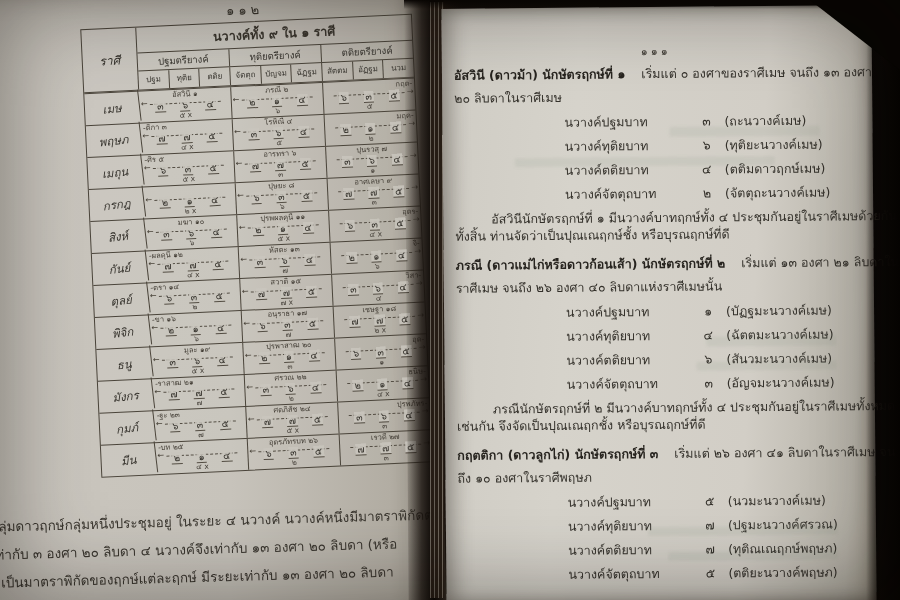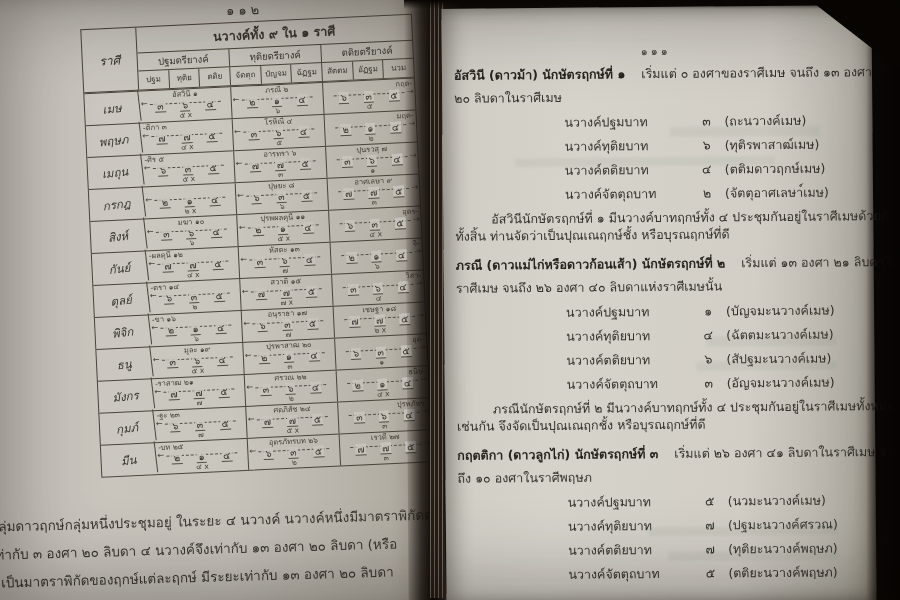--- a/index.html
+++ b/index.html
@@ -494,54 +494,54 @@
             <div class="hcont">๒๐ ลิบดาในราศีเมษ</div>
             <div class="nlist">
               <div class="nrow">
                 <div class="nl">นวางค์ปฐมบาท</div>
                 <div class="nn">๓</div>
                 <div class="np">(ถะนวางค์เมษ)</div>
               </div>
               <div class="nrow">
                 <div class="nl">นวางค์ทุติยบาท</div>
                 <div class="nn">๖</div>
-                <div class="np">(ทุติรพาสาฒ์เมษ)</div>
+                <div class="np">(ทุติยะนวางค์เมษ)</div>
               </div>
               <div class="nrow">
                 <div class="nl">นวางค์ตติยบาท</div>
                 <div class="nn">๔</div>
                 <div class="np">(ตติมดาวฤกษ์เมษ)</div>
               </div>
               <div class="nrow">
                 <div class="nl">นวางค์จัตตุถบาท</div>
                 <div class="nn">๒</div>
-                <div class="np">(จัตตุอาศเลษา์เมษ)</div>
+                <div class="np">(จัตตุถะนวางค์เมษ)</div>
               </div>
             </div>
             <div class="para">อัสวินีนักษัตรฤกษ์ที่ ๑   มีนวางค์บาทฤกษ์ทั้ง ๔   ประชุมกันอยู่ในราศีเมษด้วยกัน</div>
             <div class="para2">ทั้งสิ้น  ท่านจัดว่าเป็นปุณเณฤกษ์ชั้ง  หรือบุรณฤกษ์ที่ดี</div>
           </div>
           <div class="sect">
             <div class="hline"><b>ภรณี (ดาวแม่ไก่หรือดาวก้อนเส้า) นักษัตรฤกษ์ที่ ๒</b><span class="rest">เริ่มแต่ ๑๓ องศา ๒๑ ลิบดาใน</span></div>
             <div class="hcont">ราศีเมษ  จนถึง ๒๖ องศา ๔๐ ลิบดาแห่งราศีเมษนั้น</div>
             <div class="nlist">
               <div class="nrow">
                 <div class="nl">นวางค์ปฐมบาท</div>
                 <div class="nn">๑</div>
-                <div class="np">(บัญจมะนวางค์เมษ)</div>
+                <div class="np">(บัฏฐมะนวางค์เมษ)</div>
               </div>
               <div class="nrow">
                 <div class="nl">นวางค์ทุติยบาท</div>
                 <div class="nn">๔</div>
                 <div class="np">(ฉัตตมะนวางค์เมษ)</div>
               </div>
               <div class="nrow">
                 <div class="nl">นวางค์ตติยบาท</div>
                 <div class="nn">๖</div>
-                <div class="np">(สัปฐมะนวางค์เมษ)</div>
+                <div class="np">(สันวมะนวางค์เมษ)</div>
               </div>
               <div class="nrow">
                 <div class="nl">นวางค์จัตตุถบาท</div>
                 <div class="nn">๓</div>
                 <div class="np">(อัญจมะนวางค์เมษ)</div>
               </div>
             </div>
             <div class="para">ภรณีนักษัตรฤกษ์ที่ ๒    มีนวางค์บาทฤกษ์ทั้ง ๔  ประชุมกันอยู่ในราศีเมษทั้งหมด</div>
             <div class="para2">เช่นกัน  จึงจัดเป็นปุณเณฤกชั้ง  หรือบุรณฤกษ์ที่ดี</div>
           </div>
@@ -555,21 +555,21 @@
                 <div class="np">(นวมะนวางค์เมษ)</div>
               </div>
               <div class="nrow">
                 <div class="nl">นวางค์ทุติยบาท</div>
                 <div class="nn">๗</div>
                 <div class="np">(ปฐมะนวางค์ศรวณ)</div>
               </div>
               <div class="nrow">
                 <div class="nl">นวางค์ตติยบาท</div>
                 <div class="nn">๗</div>
-                <div class="np">(ทุติยะนวางค์พฤษภ)</div>
+                <div class="np">(ทุติณเณฤกษ์พฤษภ)</div>
               </div>
               <div class="nrow">
                 <div class="nl">นวางค์จัตตุถบาท</div>
                 <div class="nn">๕</div>
                 <div class="np">(ตติยะนวางค์พฤษภ)</div>
               </div>
             </div>
           </div>
         </div>
 

